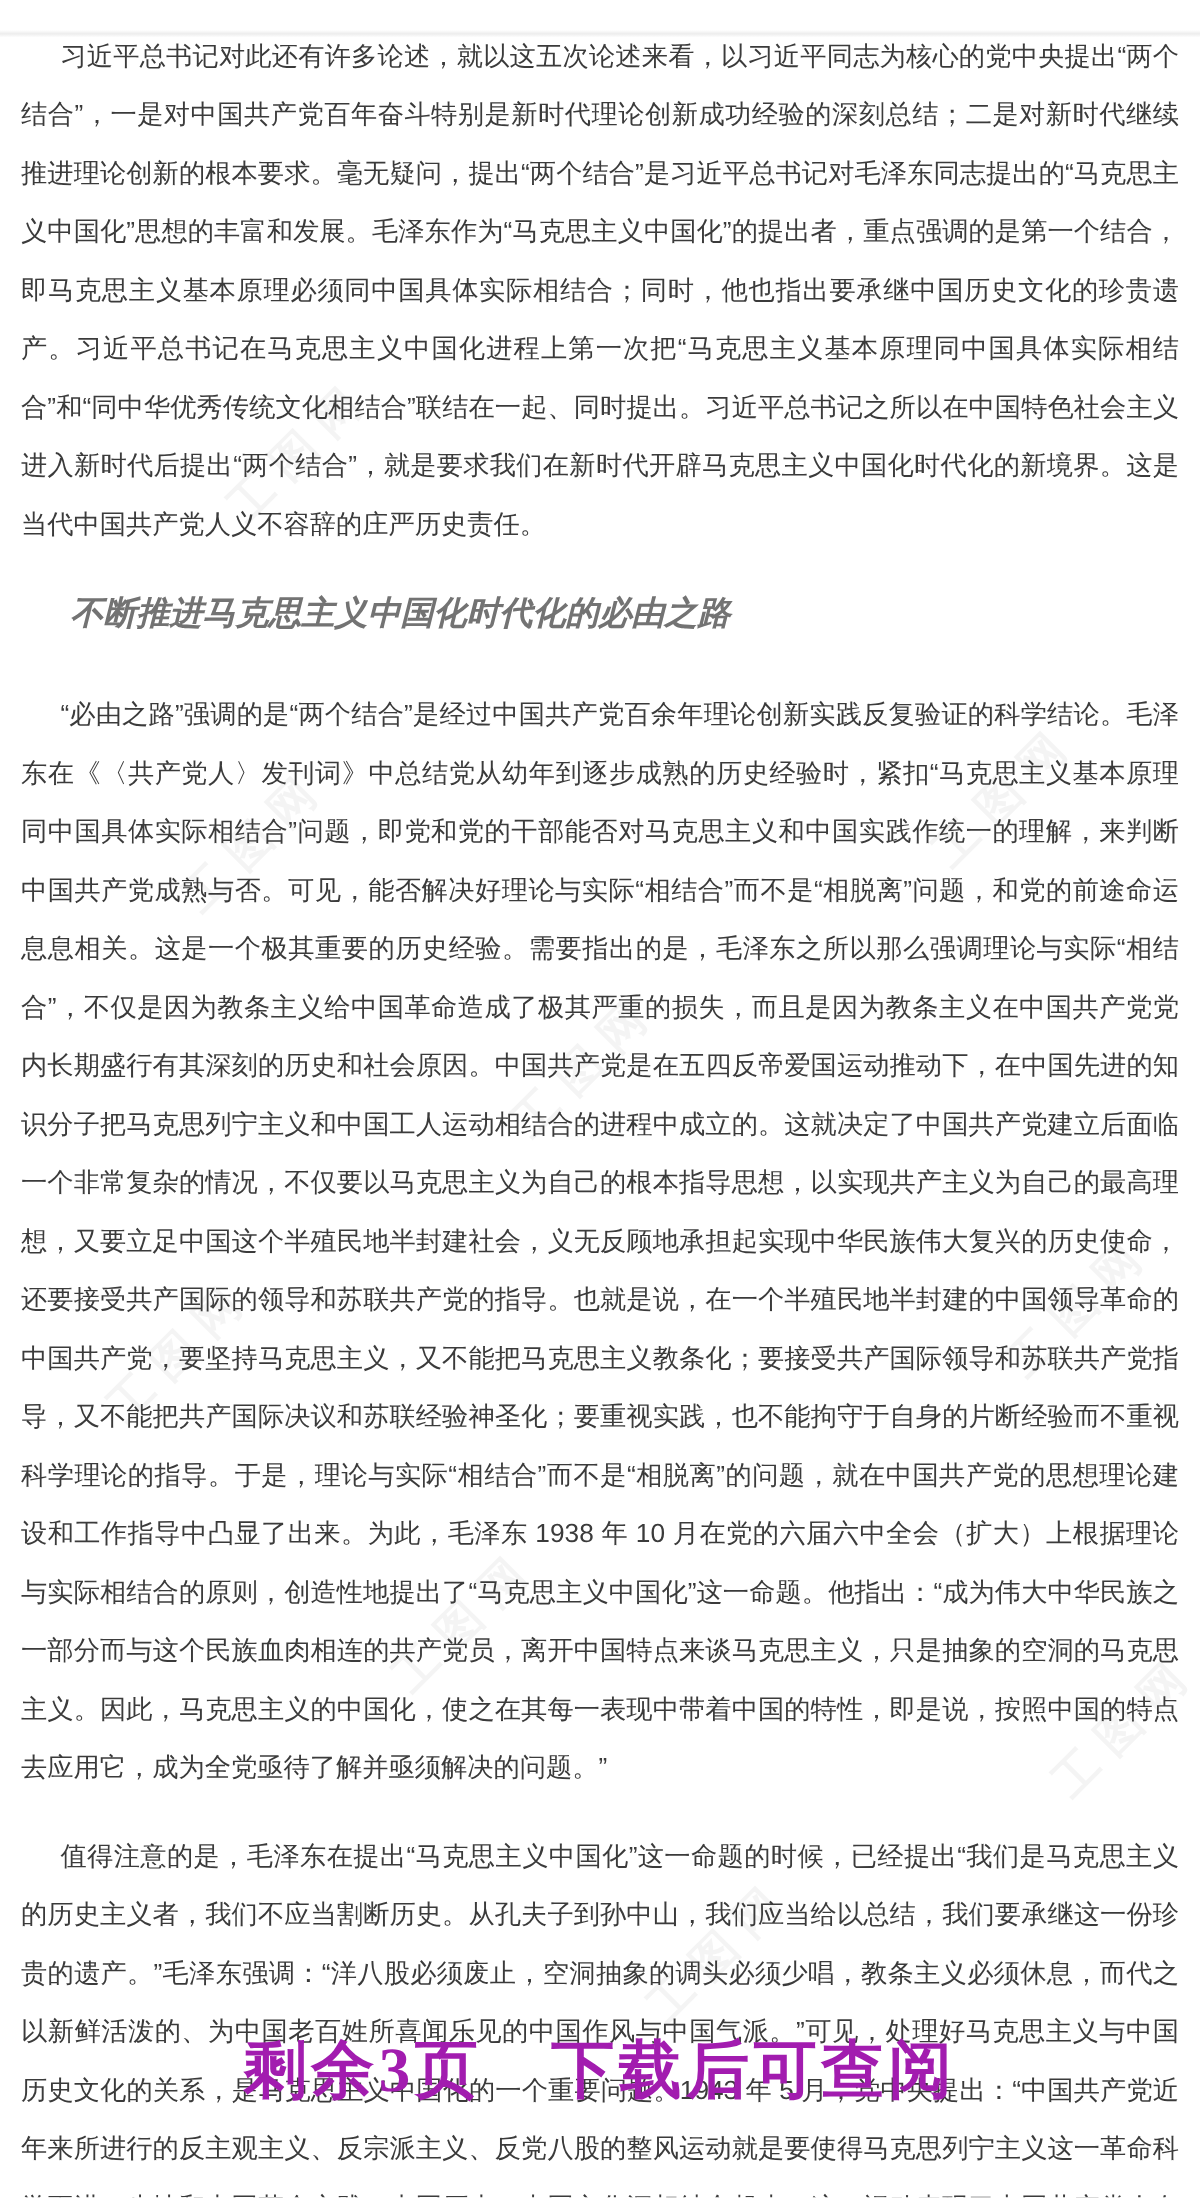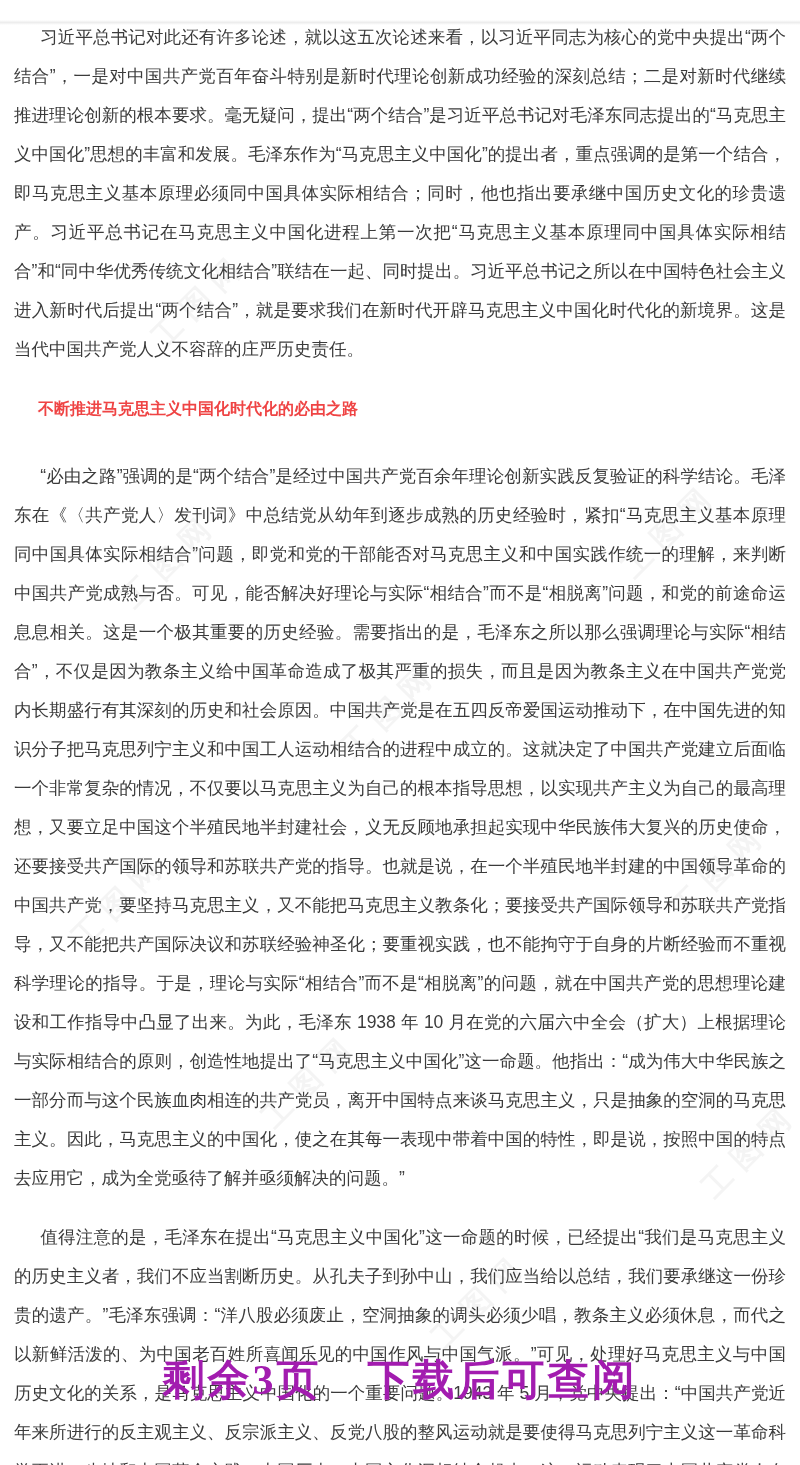--- a/index.html
+++ b/index.html
@@ -61,24 +61,25 @@
     line-height: 39px;
     text-align: justify;
     text-justify: inter-ideograph;
   }
   .content p {
     margin: 0 0 20px 0;
     text-indent: 1.5em;
   }
   .content .heading {
     margin: 0 0 29px 0;
-    font-size: 16px;
+    font-size: 22px;
     font-weight: bold;
-    color: #ef4444;
+    color: #737373;
     text-indent: 1.5em;
+    font-style: italic;
   }
   .footer-notice {
     position: absolute;
     top: 1352px;
     left: 0;
     width: 100%;
     z-index: 1;
     text-align: center;
     font-family: "Liberation Serif", "DejaVu Serif", serif;
     font-weight: bold;

